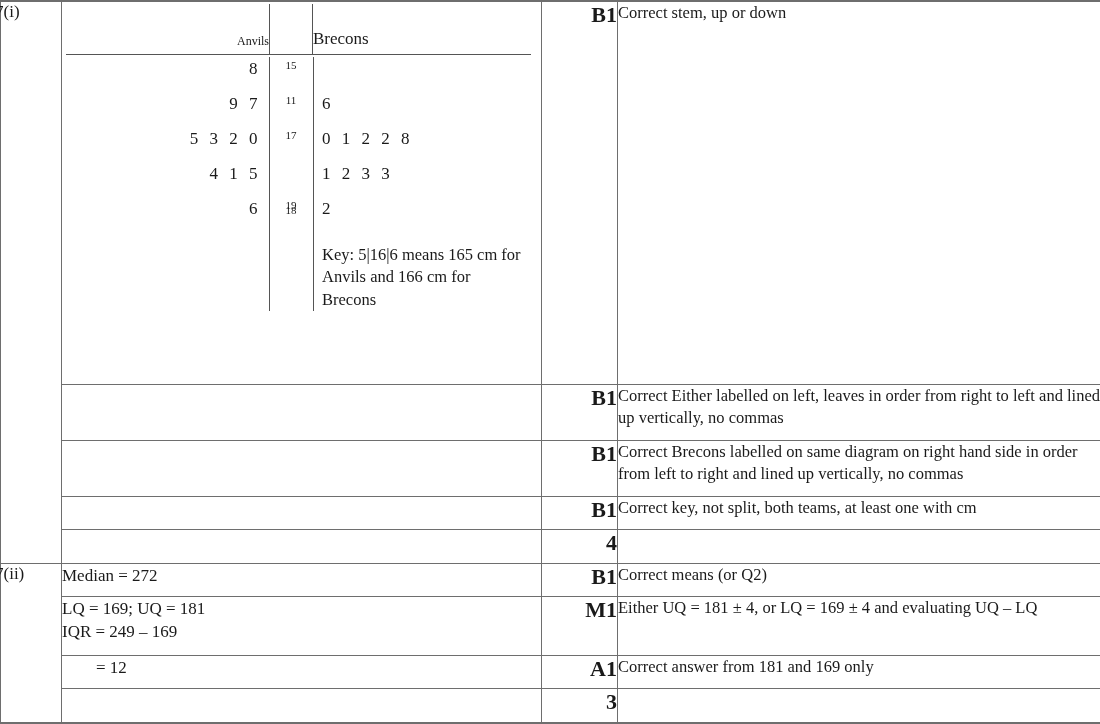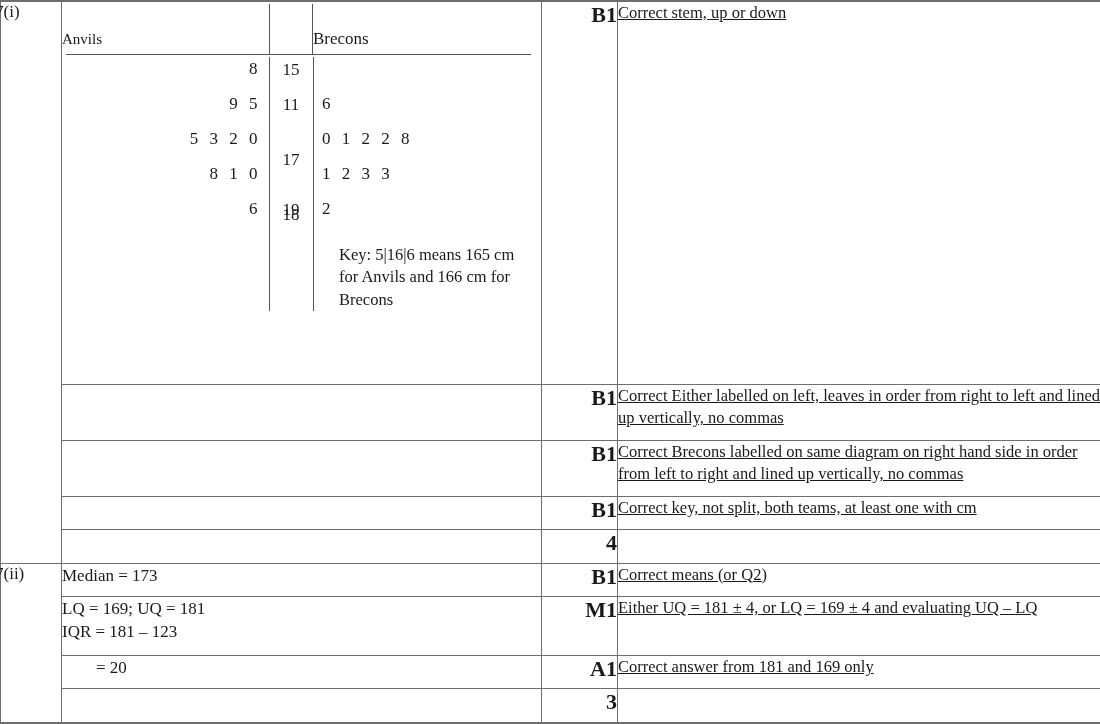--- a/index.html
+++ b/index.html
@@ -55,21 +55,20 @@
   td.qn .qnlabel {
     display: block;
     margin-left: -6px;
   }
   td.com {
     border-right: none;
     border-left: 2px solid #6e6e6e;
     font-size: 16.5px;
     line-height: 1.34;
     padding: 8px 10px 6px 8px;
-    text-decoration: underline;
   }
   td.mark {
     text-align: right;
     font-weight: bold;
     font-size: 22px;
     padding: 8px 10px 6px 4px;
     border-left: 1px solid #6e6e6e;
     border-right: none;
     white-space: nowrap;
   }
@@ -98,28 +97,28 @@
   .sl-left {
     width: 207px;
     text-align: right;
     padding-right: 8px;
     letter-spacing: 3.5px;
     font-size: 17px;
     white-space: nowrap;
   }
   .sl-left-head {
     width: 207px;
-    text-align: left;
-    font-size: 15px;
+    text-align: right;
+    font-size: 12px;
     padding-bottom: 4px;
   }
   .sl-stem {
     width: 44px;
     text-align: center;
-    font-size: 17px;
+    font-size: 11px;
     border-left: 1.4px solid #555;
     border-right: 1.4px solid #555;
     height: 100%;
     padding-top: 1px;
   }
   .sl-stem-head {
     width: 44px;
     border-left: 1.4px solid #555;
     border-right: 1.4px solid #555;
     height: 100%;
@@ -144,21 +143,21 @@
     margin-left: 4px;
   }
   .sl-rule-wrap {
     display: flex;
     height: 3px;
     position: relative;
   }
   .sl-key {
     margin-top: 12px;
     margin-left: 251px;
-    padding-left: 26px;
+    padding-left: 9px;
     width: 215px;
     font-size: 16.5px;
     line-height: 1.36;
   }
   .sl-body {
     position: relative;
   }
   
   .sl-vline-a, .sl-vline-b {
     position: absolute;
@@ -203,33 +202,33 @@
 
             <div class="sl-body">
 
               <div class="sl-row">
                 <div class="sl-left">8</div>
                 <div class="sl-stem" style="border-left: none; border-right: none;">15</div>
                 <div class="sl-right"></div>
               </div>
 
               <div class="sl-row">
-                <div class="sl-left">9 5</div>
+                <div class="sl-left">9 7</div>
                 <div class="sl-stem" style="border-left: none; border-right: none;">11</div>
                 <div class="sl-right">6</div>
               </div>
 
               <div class="sl-row">
                 <div class="sl-left">5 3 2 0</div>
-                <div class="sl-stem" style="border-left: none; border-right: none; margin-top: 20px;">17</div>
+                <div class="sl-stem" style="border-left: none; border-right: none;">17</div>
                 <div class="sl-right">0 1 2 2 8</div>
               </div>
 
               <div class="sl-row">
-                <div class="sl-left">8 1 0</div>
+                <div class="sl-left">4 1 5</div>
                 <div class="sl-stem" style="border-left: none; border-right: none; margin-top: 40px;">18</div>
                 <div class="sl-right">1 2 3 3</div>
               </div>
 
               <div class="sl-row">
                 <div class="sl-left">6</div>
                 <div class="sl-stem" style="border-left: none; border-right: none;">19</div>
                 <div class="sl-right">2</div>
               </div>
 
@@ -265,38 +264,38 @@
         <td class="ans"></td>
         <td class="mark">4</td>
         <td class="com"></td>
       </tr>
 
       <tr>
         <td class="qn" rowspan="4">
           <span class="qnlabel">7(ii)</span>
         </td>
         <td class="ans">
-          <div class="ans-line">Median = 173</div>
+          <div class="ans-line">Median = 272</div>
         </td>
         <td class="mark">B1</td>
         <td class="com">Correct means (or Q2)</td>
       </tr>
 
       <tr>
         <td class="ans">
           <div class="ans-line">LQ = 169; UQ = 181</div>
-          <div class="ans-line">IQR = 181 – 123</div>
+          <div class="ans-line">IQR = 249 – 169</div>
         </td>
         <td class="mark">M1</td>
         <td class="com">Either UQ = 181 ± 4, or LQ = 169 ± 4 and evaluating UQ – LQ</td>
       </tr>
 
       <tr>
         <td class="ans">
-          <div class="ans-line indent-eq">= 20</div>
+          <div class="ans-line indent-eq">= 12</div>
         </td>
         <td class="mark">A1</td>
         <td class="com">Correct answer from 181 and 169 only</td>
       </tr>
 
       <tr>
         <td class="ans"></td>
         <td class="mark">3</td>
         <td class="com"></td>
       </tr>

